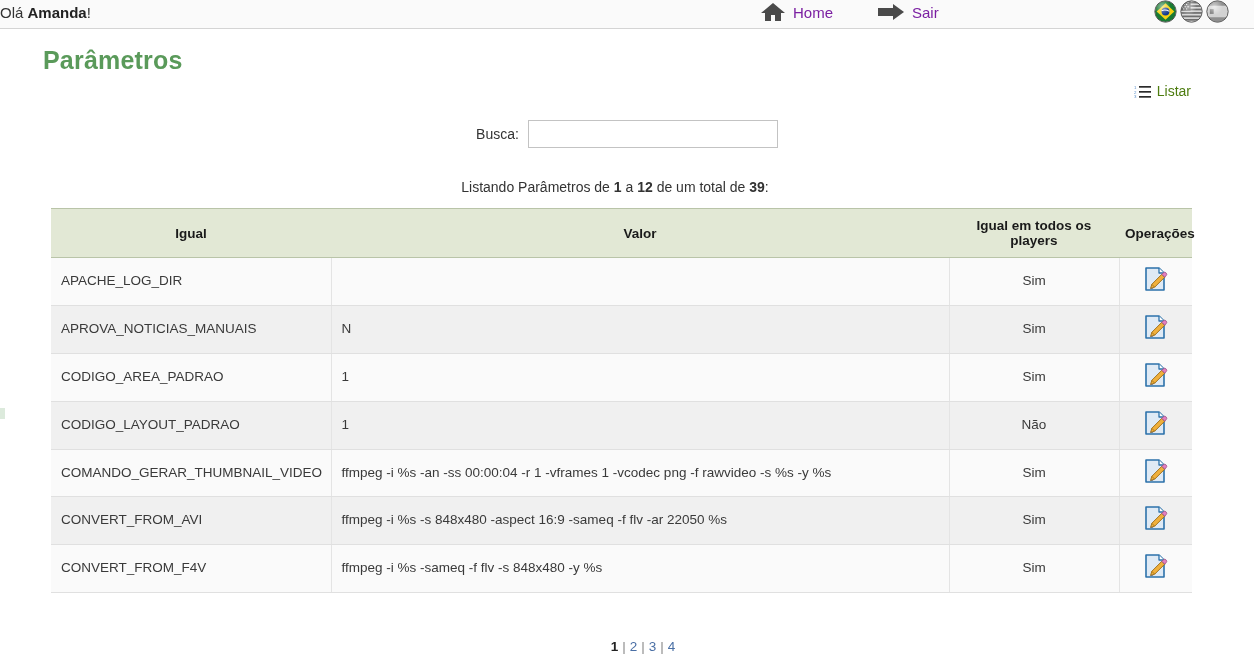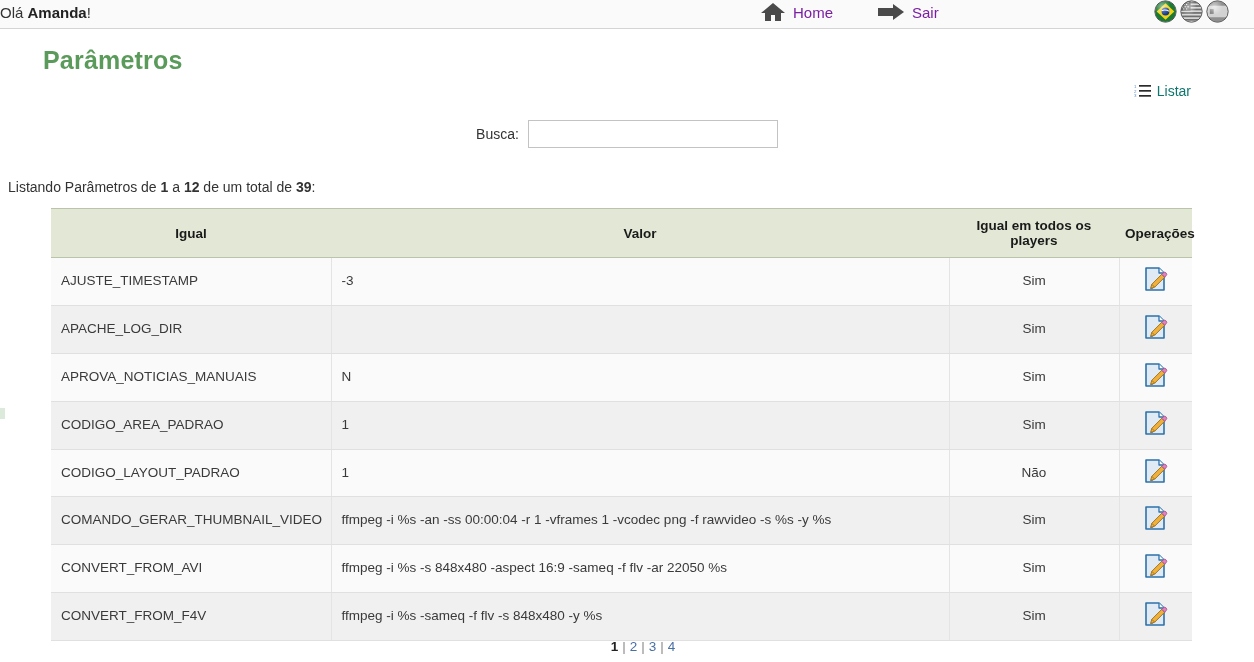--- a/index.html
+++ b/index.html
@@ -74,24 +74,25 @@
     font-weight: bold;
     color: #5a9a5a;
     letter-spacing: .2px;
   }
 
   
   .listar {
     position: absolute;
     right: 63px; top: 83px;
     display: flex;
+    align-items: center;
     gap: 6px;
     text-decoration: none;
     font-size: 14px;
-    color: #0f766e;
+    color: #4d7c0f;
   }
   .icon-list { display:block; }
 
   
   .search-row {
     position: absolute;
     left: 0; top: 120px;
     width: 1254px;
     display: flex;
     justify-content: center;
@@ -106,23 +107,23 @@
     padding: 2px 6px;
     font-family: "Liberation Sans", sans-serif;
     font-size: 14px;
     color: #333;
     outline: none;
   }
 
   
   .summary {
     position: absolute;
-    left: 8px; top: 179px;
+    left: 0; top: 179px;
     width: 1230px;
-    text-align: left;
+    text-align: center;
     font-size: 14px;
     color: #333;
   }
   .summary b { font-weight: bold; }
 
   
   .table-wrap {
     position: absolute;
     left: 51px; top: 208px;
     width: 1141px;
@@ -334,36 +335,20 @@
     <thead>
       <tr>
         <th class="th-nome">Igual</th>
         <th class="th-valor">Valor</th>
         <th class="th-igual">Igual em todos os players</th>
         <th class="th-oper">Operações</th>
       </tr>
     </thead>
     <tbody id="table-body">
         <tr>
-          <td class="c-nome">AJUSTE_TIMESTAMP</td>
-          <td class="c-valor">-3</td>
-          <td class="c-igual">Sim</td>
-          <td class="c-oper"><a href="#" class="edit-icon">
-<svg width="26" height="26" viewBox="0 0 26 26">
-  <path d="M3 2 h13 l5 5 v17 h-18 z" fill="#dfeaf5" stroke="#2c72ab" stroke-width="1.6" stroke-linejoin="round"></path>
-  <path d="M16 2 v5 h5" fill="#ffffff" stroke="#2c72ab" stroke-width="1.3" stroke-linejoin="round"></path>
-  <g transform="rotate(0)">
-    <path d="M7.5 22.5 l1.3 -4.2 l10 -10 l2.9 2.9 l-10 10 z" fill="#f0b03c" stroke="#9a6a15" stroke-width="0.9" stroke-linejoin="round"></path>
-    <path d="M8.8 18.3 l2.9 2.9" stroke="#9a6a15" stroke-width="0.8"></path>
-    <path d="M7.5 22.5 l1.3 -1 l1.6 1.6 z" fill="#6b6b6b"></path>
-    <path d="M18.8 8.3 l2.9 2.9 l1.4 -1.4 a2.05 2.05 0 0 0 -2.9 -2.9 z" fill="#e47fc0" stroke="#9c4f82" stroke-width="0.8"></path>
-  </g>
-</svg></a></td>
-        </tr>
-        <tr>
           <td class="c-nome">APACHE_LOG_DIR</td>
           <td class="c-valor"></td>
           <td class="c-igual">Sim</td>
           <td class="c-oper"><a href="#" class="edit-icon">
 <svg width="26" height="26" viewBox="0 0 26 26">
   <path d="M3 2 h13 l5 5 v17 h-18 z" fill="#dfeaf5" stroke="#2c72ab" stroke-width="1.6" stroke-linejoin="round"></path>
   <path d="M16 2 v5 h5" fill="#ffffff" stroke="#2c72ab" stroke-width="1.3" stroke-linejoin="round"></path>
   <g transform="rotate(0)">
     <path d="M7.5 22.5 l1.3 -4.2 l10 -10 l2.9 2.9 l-10 10 z" fill="#f0b03c" stroke="#9a6a15" stroke-width="0.9" stroke-linejoin="round"></path>
     <path d="M8.8 18.3 l2.9 2.9" stroke="#9a6a15" stroke-width="0.8"></path>

